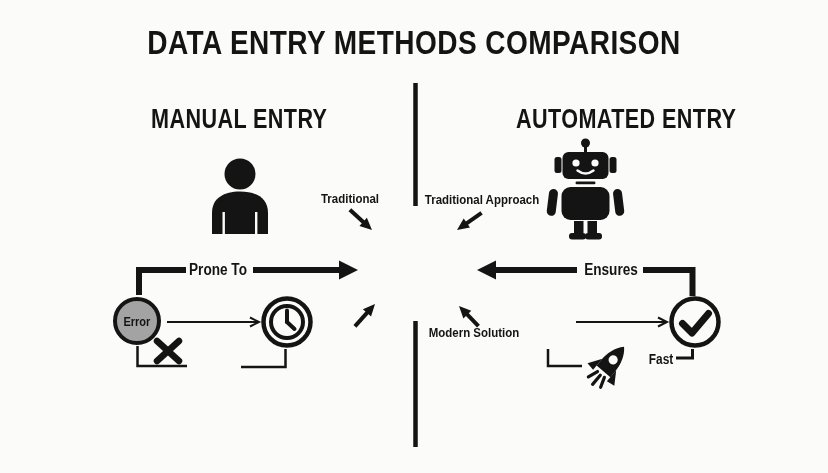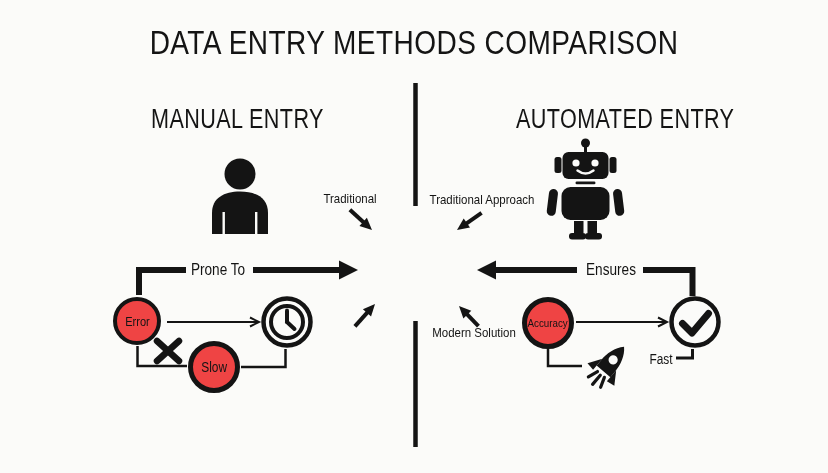--- a/index.html
+++ b/index.html
@@ -3,41 +3,41 @@
 <meta charset="utf-8">
 <style>
   html,body { margin:0; padding:0; background:#e8e8e8; }
   .canvas {
     position: relative;
     width: 828px; height: 473px;
     background: #fbfbf9;
     overflow: hidden;
     color: #141414;
     font-family: "Liberation Sans", sans-serif;
-    font-weight: 400;
+    font-weight: 700;
   }
   .abs { position: absolute; }
   .txt {
     position: absolute;
     text-align: center;
     line-height: 1;
     color: #141414;
     white-space: nowrap;
   }
   .cond  { transform: scaleX(0.85); }
   .cond8 { transform: scaleX(0.80); }
   .title { top: 26px; left: 0; width: 828px; font-size: 33px; letter-spacing: 0.5px; }
   .hdr   { font-size: 27px; letter-spacing: 0.5px; }
   .lbl   { font-size: 13.5px; }
   .flow  { font-size: 16px; }
   .node {
     position: absolute;
     border: 5px solid #141414;
     border-radius: 50%;
-    background: #ef4444;
+    background: #a3a3a3;
     box-sizing: border-box;
     display: flex; align-items: center; justify-content: center;
     text-align: center;
   }
   .node span { display:block; transform: scaleX(0.85); }
   .center-node {
     position: absolute;
     left: 369px; top: 219px;
     width: 92px; height: 92px;
     border: 7px solid #141414;
@@ -121,26 +121,20 @@
   <div class="txt lbl cond" style="left:412px; top:193px; width:140px;">Traditional Approach</div>
   <div class="txt lbl cond" style="left:404px; top:326px; width:140px;">Modern Solution</div>
   <div class="txt flow cond" style="left:178px; top:262px; width:80px;">Prone To</div>
   <div class="txt flow cond" style="left:571px; top:262px; width:80px;">Ensures</div>
   <div class="txt lbl cond" style="left:631px; top:352px; width:60px; font-size:14px;">Fast</div>
 
 
   <div class="node" style="left:113px; top:297px; width:48px; height:48px; border-width:4.5px; font-size:13px;">
     <span>Error</span>
   </div>
-  <div class="node" style="left:188px; top:341px; width:52px; height:52px; font-size:14px;">
-    <span>Slow</span>
-  </div>
-  <div class="node" style="left:522px; top:297px; width:52px; height:52px; font-size:11.5px;">
-    <span>Accuracy</span>
-  </div>
 
   <svg class="abs" style="left:209px; top:156px;" width="62" height="78" viewBox="0 0 62 78">
     <g fill="#141414">
       <circle cx="31" cy="18" r="15.5"></circle>
       <path d="M3,78 L3,57 C3,42 15,35.5 31,35.5 C47,35.5 59,42 59,57 L59,78 Z"></path>
       <rect x="13.5" y="56" width="2.4" height="22" fill="#fbfbf9"></rect>
       <rect x="46" y="56" width="2.4" height="22" fill="#fbfbf9"></rect>
     </g>
   </svg>
 

